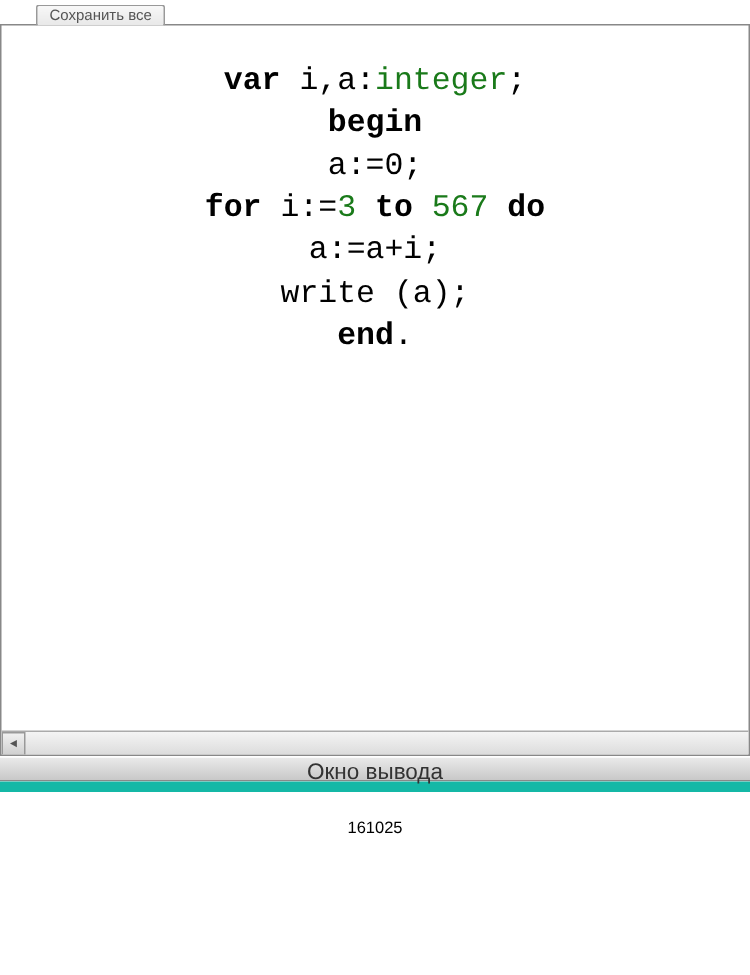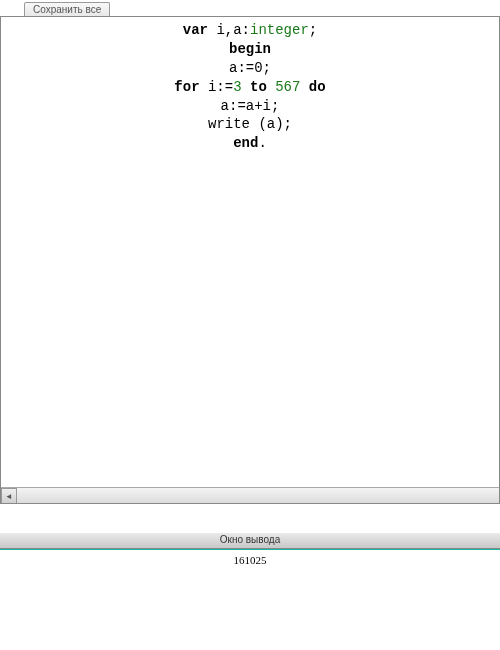--- a/index.html
+++ b/index.html
@@ -34,25 +34,26 @@
       top: 16px;
       left: 0;
       right: 0;
       height: 488px;
       border: 1px solid #888;
       background: #fff;
       overflow: hidden;
     }
     .editor {
       padding: 4px 6px;
-      font-size: 14px;
+      font-size: 21px;
       line-height: 1.35;
       white-space: pre;
       font-family: 'Courier New', monospace;
       color: #000;
+      margin-top: 20px;
     }
     .kw { font-weight: bold; color: #000; }
     .type { color: #1a7a1a; }
     .num { color: #1a7a1a; }
     .scrollbar-h {
       position: absolute;
       bottom: 0;
       left: 0;
       right: 0;
       height: 16px;
@@ -79,30 +80,29 @@
       left: 0;
       right: 0;
       bottom: 0;
     }
     .output-header {
       background: linear-gradient(to bottom, #eaeaea, #c8c8c8);
       border-top: 1px solid #fff;
       border-bottom: 1px solid #888;
       padding: 1px 4px;
       font-family: Tahoma, Arial, sans-serif;
-      font-size: 10px;
+      font-size: 15px;
       color: #333;
       height: 17px;
-      margin-top: 28px;
     }
     .output-body {
       background: #fff;
-      border-top: 1px solid #14b8a6;
-      padding: 4px 4px;
-      font-family: Liberation Serif, serif;
+      border-top: 7px solid #14b8a6;
+      padding: 18px 4px;
+      font-family: Liberation Sans, sans-serif;
       font-size: 11px;
       color: #000;
       height: 18px;
     }
     .output-rest {
       background: #fff;
       height: 110px;
     }
   </style>
 </head>

